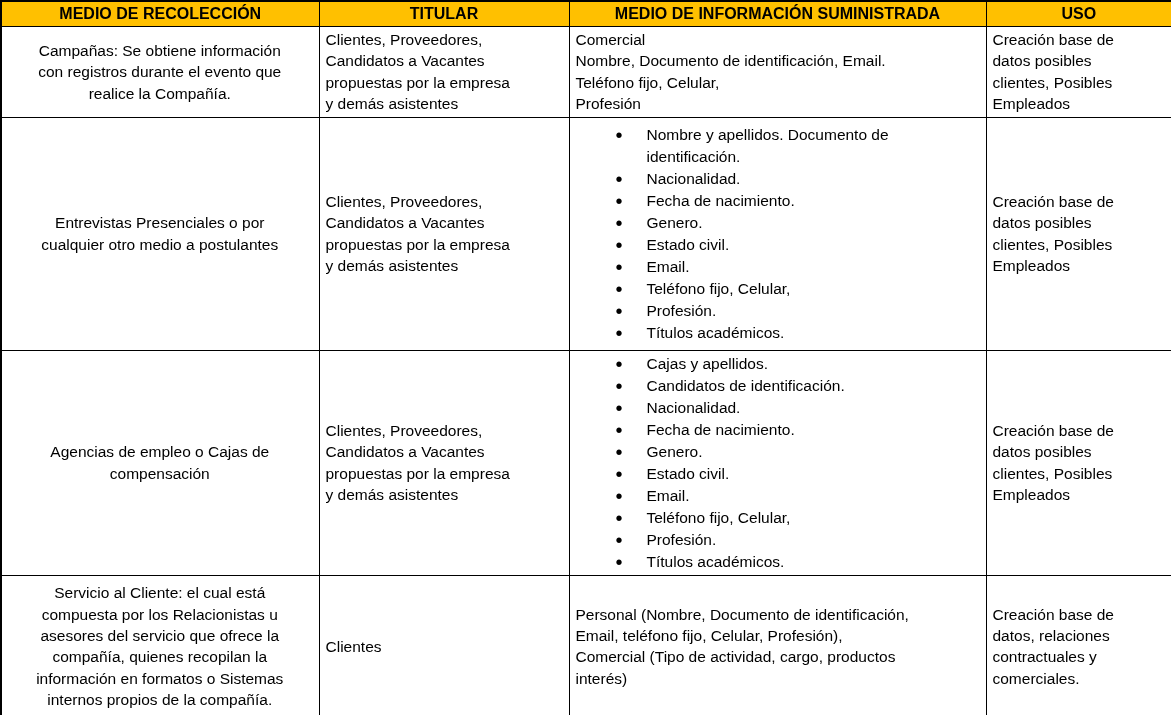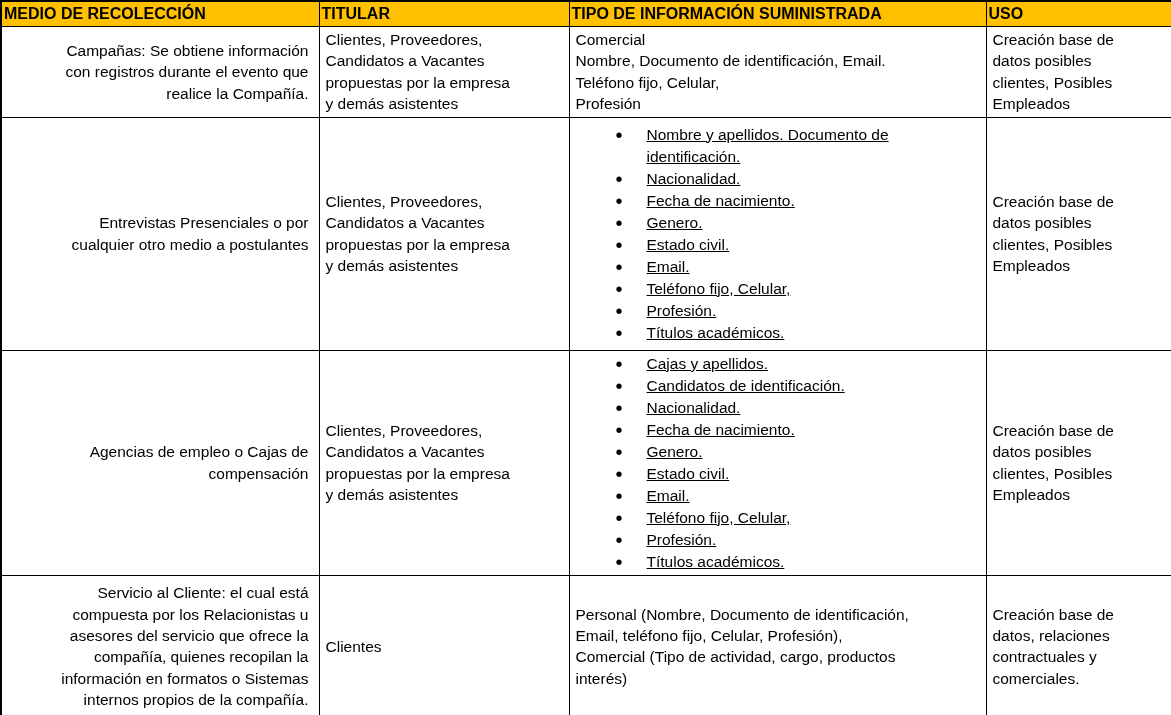--- a/index.html
+++ b/index.html
@@ -20,38 +20,38 @@
   .data-table th, .data-table td {
     border: 1px solid #000000;
     vertical-align: middle;
     padding: 2px 6px;
     overflow: hidden;
   }
   .data-table th {
     background: #FFC000;
     font-weight: bold;
     font-size: 16px;
-    text-align: left;
+    text-align: center;
     height: 22px;
     padding: 1px 2px;
   }
   tr.r0 { height: 84px; }
   tr.r1 { height: 233px; }
   tr.r2 { height: 220px; }
   tr.r3 { height: 143px; }
   td.c-medio {
-    text-align: right;
+    text-align: center;
     padding-left: 9px;
     padding-right: 10px;
   }
   td.c-titular, td.c-uso, td.c-tipo-center {
     text-align: left;
   }
   .pre { white-space: pre-line; }
-  td.c-tipo-list { text-align: left; padding: 2px 4px; text-decoration: underline; }
+  td.c-tipo-list { text-align: left; padding: 2px 4px; }
   ul.bullets {
     margin: 0;
     padding: 0 0 0 42px;
     list-style: none;
   }
   ul.bullets li {
     position: relative;
     padding-left: 31px;
     line-height: 22px;
   }
@@ -71,21 +71,21 @@
   <colgroup>
     <col style="width:318px">
     <col style="width:250px">
     <col style="width:417px">
     <col style="width:186px">
   </colgroup>
   <thead>
     <tr>
       <th>MEDIO DE RECOLECCIÓN</th>
       <th>TITULAR</th>
-      <th>TIPO DE INFORMACIÓN SUMINISTRADA</th>
+      <th>MEDIO DE INFORMACIÓN SUMINISTRADA</th>
       <th>USO</th>
     </tr>
   </thead>
   <tbody>
     <tr class="r0">
       <td class="c-medio pre">Campañas: Se obtiene información
 con registros durante el evento que
 realice la Compañía.</td>
       <td class="c-titular pre">Clientes, Proveedores,
 Candidatos a Vacantes

